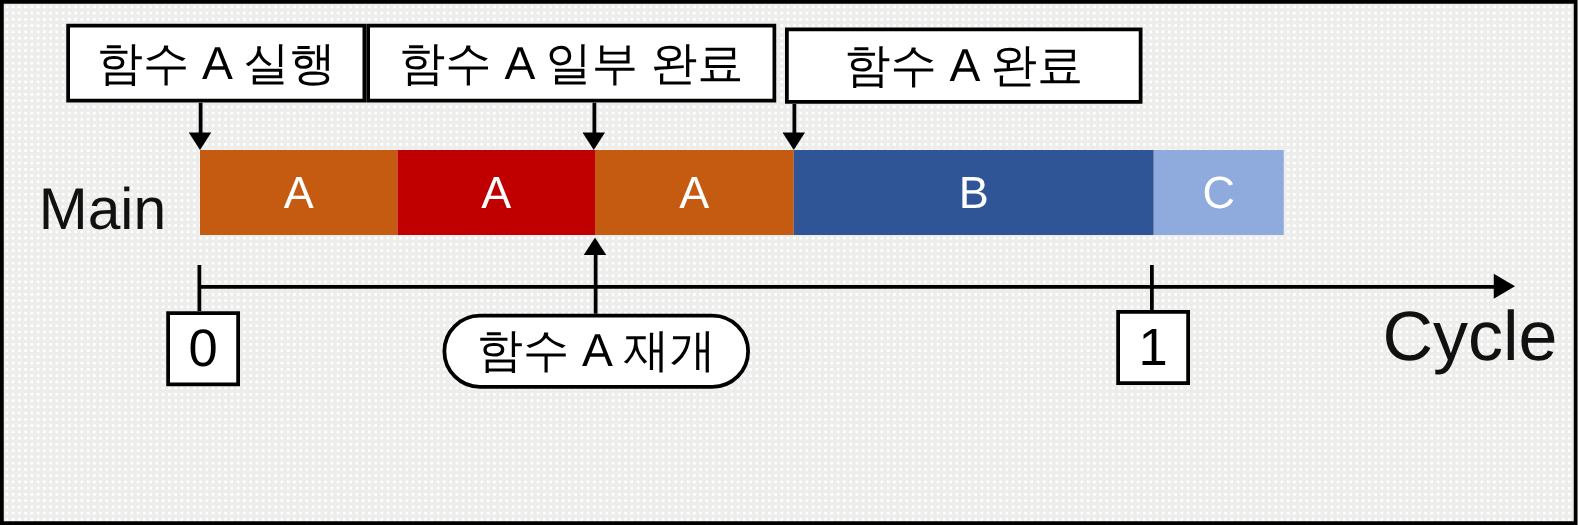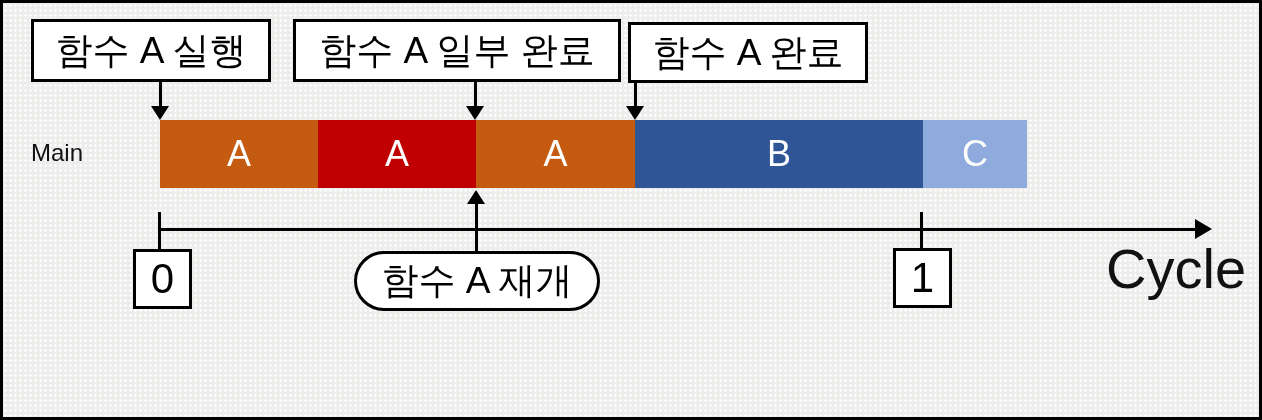--- a/index.html
+++ b/index.html
@@ -38,21 +38,21 @@
     border-top:14px solid #000;
   }
   .head-up{
     position:absolute;width:0;height:0;z-index:2;
     border-left:9px solid transparent;
     border-right:9px solid transparent;
     border-bottom:14px solid #000;
   }
   .row-label{
     position:absolute;left:28px;top:136px;
-    font-size:24px;color:#111;
+    font-size:47px;color:#111;
   }
   .bar{
     position:absolute;left:157px;top:117px;height:68px;
     display:flex;z-index:1;
   }
   .seg{
     height:100%;
     display:flex;align-items:center;justify-content:center;
     color:#fff;font-size:36px;
   }
@@ -80,27 +80,27 @@
   .axis-label{
     position:absolute;left:1103px;top:233px;
     font-size:56px;color:#111;
   }
 </style>
 </head>
 <body>
 
 <div class="canvas">
 
-  <div class="callout" style="left:28px;top:16px;width:240px;height:63px;">
+  <div class="callout" style="left:50px;top:16px;width:240px;height:63px;">
     <span>함수 A 실행</span>
   </div>
   <div class="callout" style="left:290px;top:16px;width:328px;height:63px;">
     <span>함수 A 일부 완료</span>
   </div>
-  <div class="callout" style="left:625px;top:19px;width:240px;height:61px;">
+  <div class="callout" style="left:625px;top:19px;width:286px;height:61px;">
     <span>함수 A 완료</span>
   </div>
   <div class="callout" style="left:351px;top:248px;width:246px;height:60px;border-radius:30px;">
     <span>함수 A 재개</span>
   </div>
 
   <div class="vline" style="left:156px;top:79px;height:26px;"></div>
   <div class="head-down" style="left:148px;top:103px;"></div>
 
   <div class="vline" style="left:471px;top:79px;height:26px;"></div>

